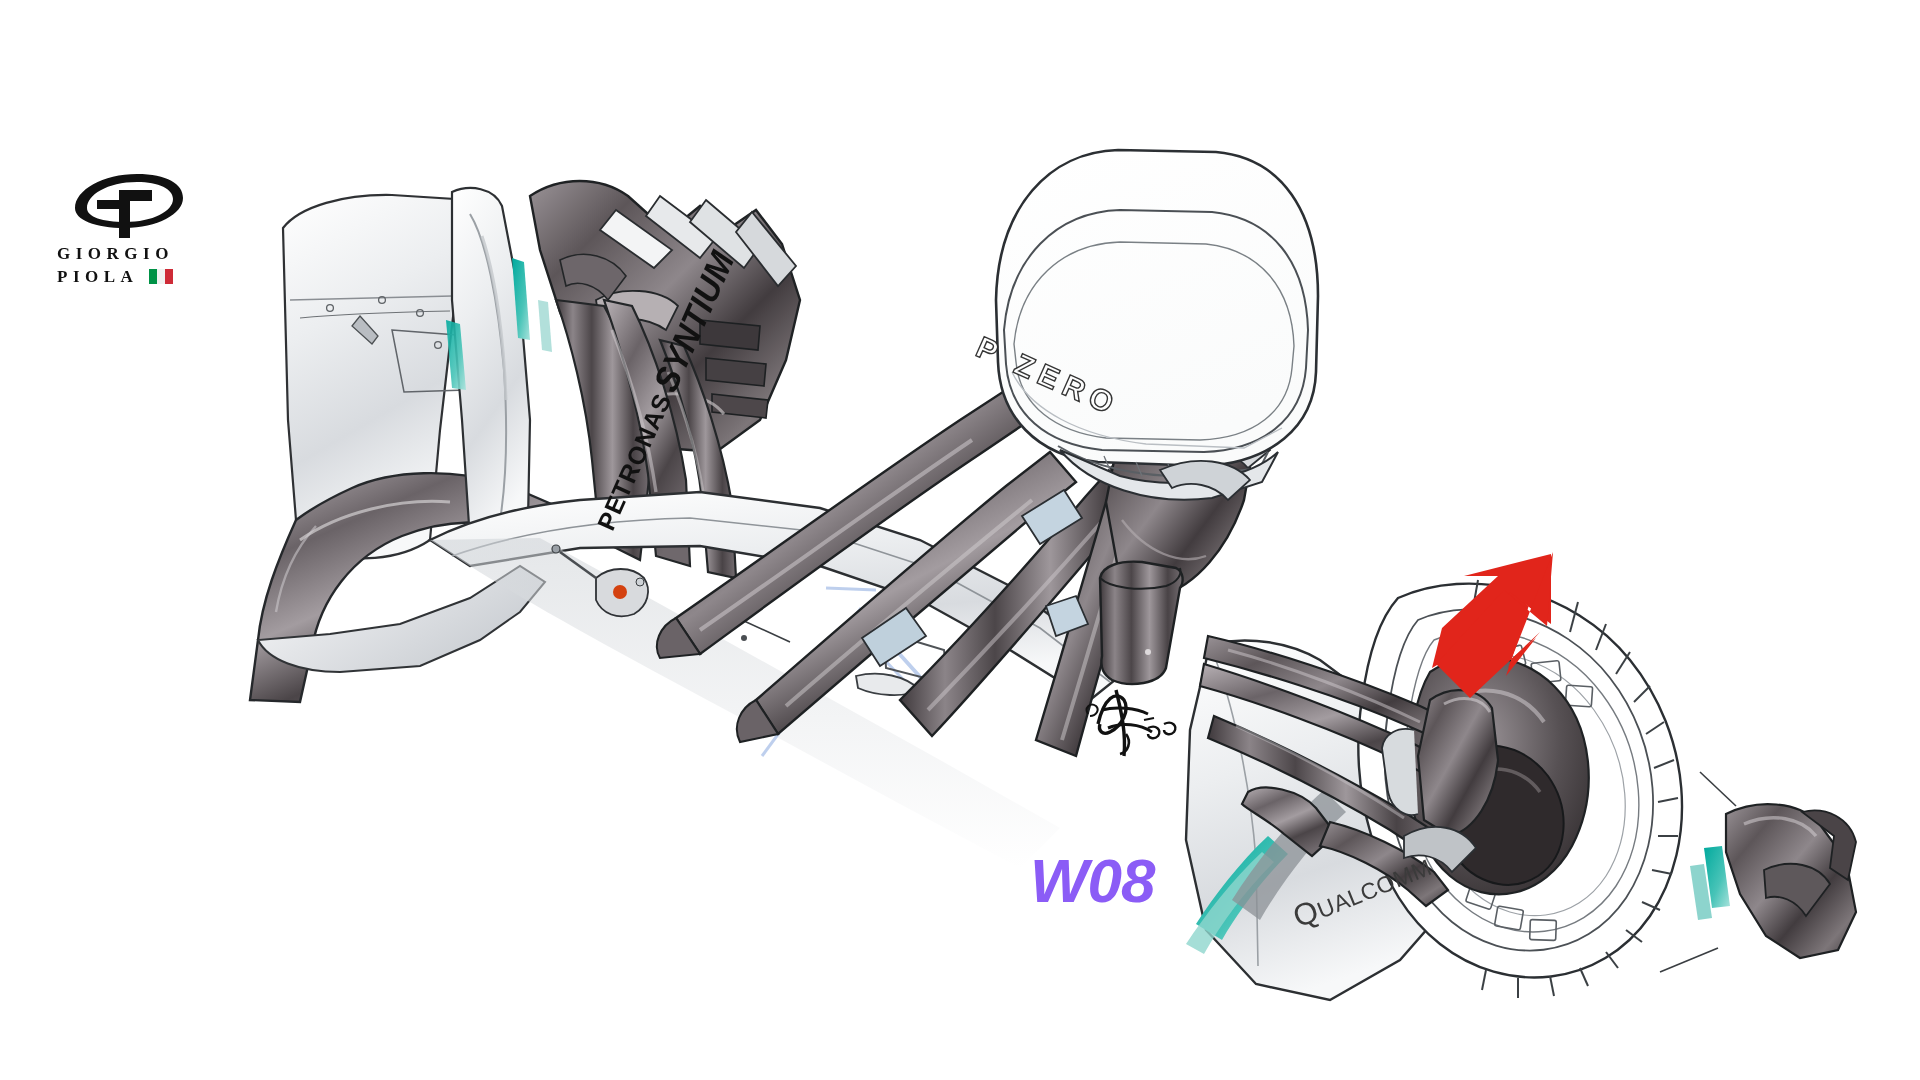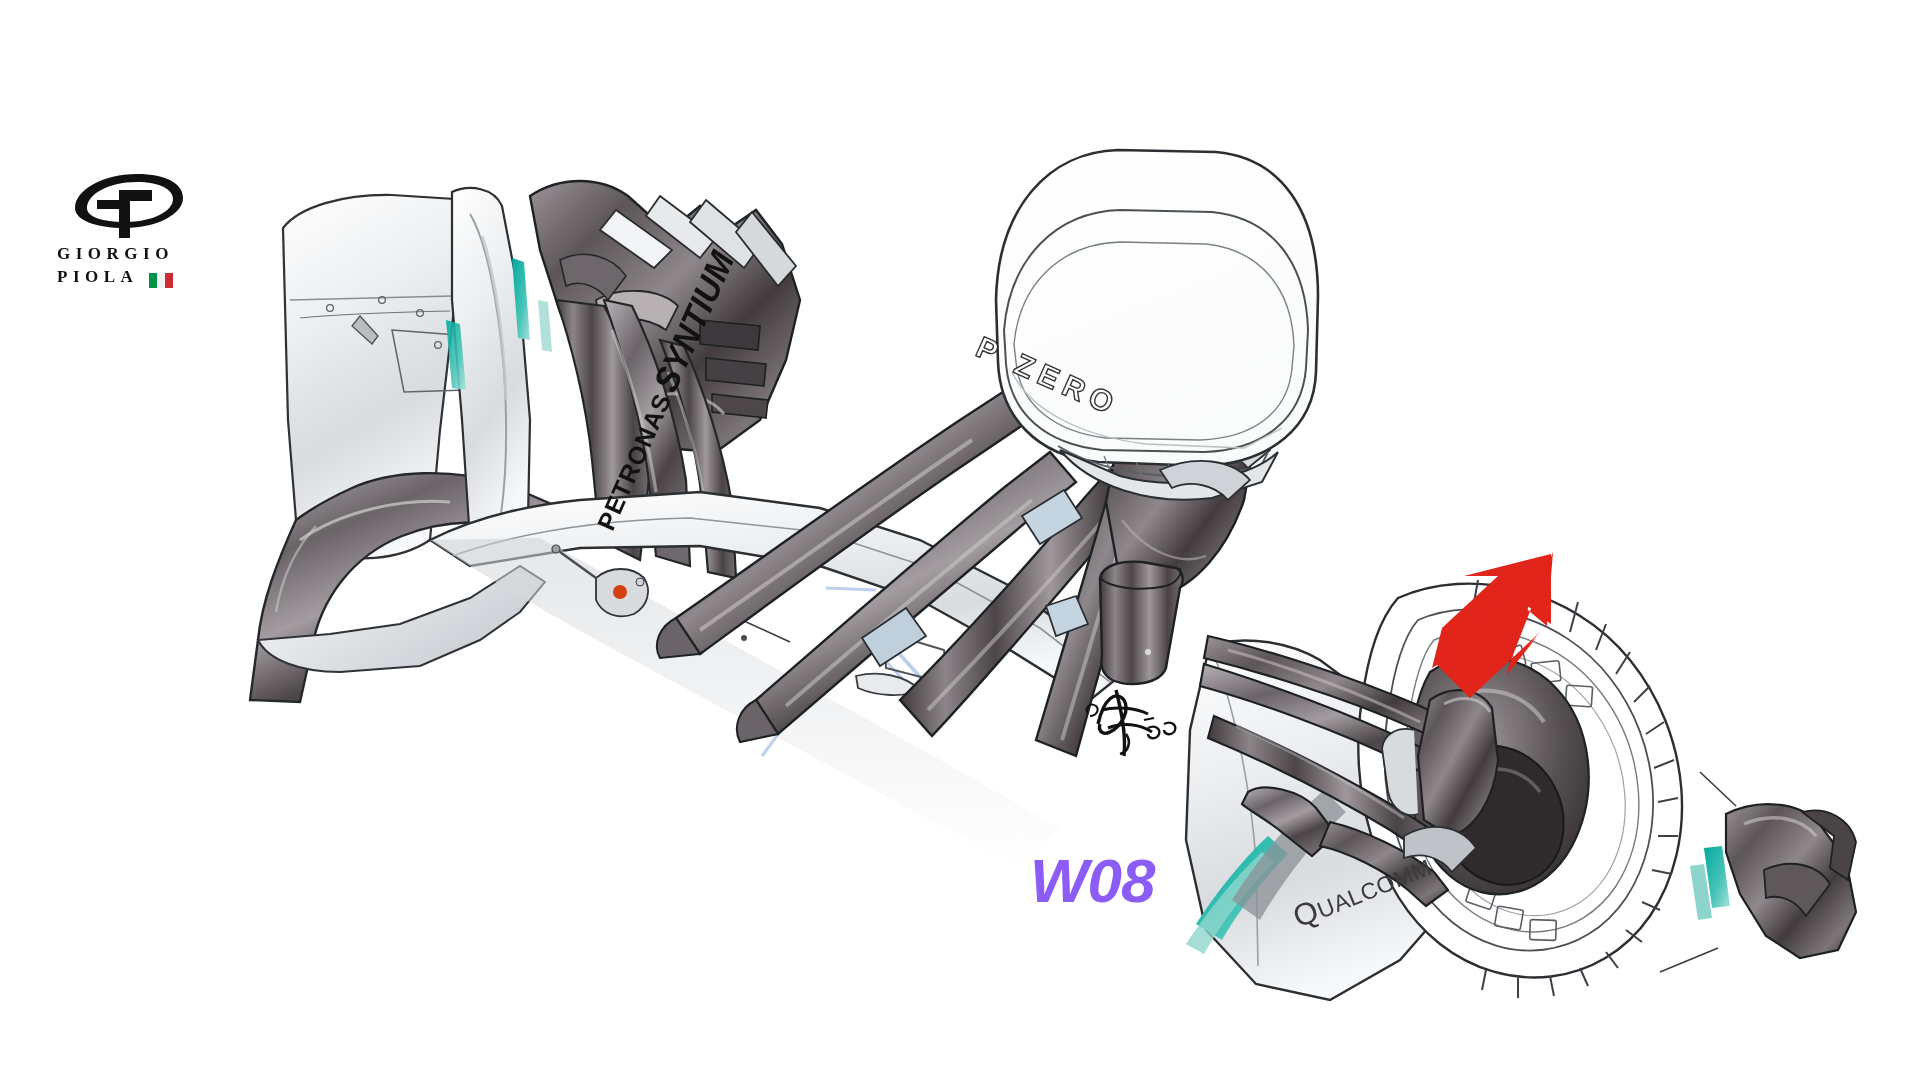--- a/index.html
+++ b/index.html
@@ -7,21 +7,21 @@
   body{width:1920px;height:1080px;position:relative;overflow:hidden;
        font-family:"Liberation Sans", sans-serif;}
   #stage{position:absolute;left:0;top:0;width:1684px;height:1080px;background:#ffffff;}
 
   
   #logo{position:absolute;left:57px;top:160px;width:140px;height:130px;}
   #logo .mark{position:absolute;left:10px;top:0;width:120px;height:78px;}
   #logo .txt{position:absolute;left:0;top:82px;width:140px;
              font-size:17px;font-weight:700;letter-spacing:5.5px;
              color:#111;line-height:23px;font-family:"Liberation Serif",serif;}
-  #logo .ln2{display:flex;align-items:flex-end;gap:4px;}
+  #logo .ln2{display:flex;align-items:center;gap:4px;}
   #logo .flag{display:inline-block;width:24px;height:15px;margin-left:7px;
               background:linear-gradient(to right,#009246 0 33.33%,#f1f2f1 33.33% 66.66%,#ce2b37 66.66% 100%);}
 
   
   .art{position:absolute;left:0;top:0;width:1920px;height:1080px;}
   svg{display:block;}
 
   
   .label-w08{position:absolute;left:1030px;top:845px;
              font-size:62px;font-weight:700;font-style:italic;color:#8b5cf6;

